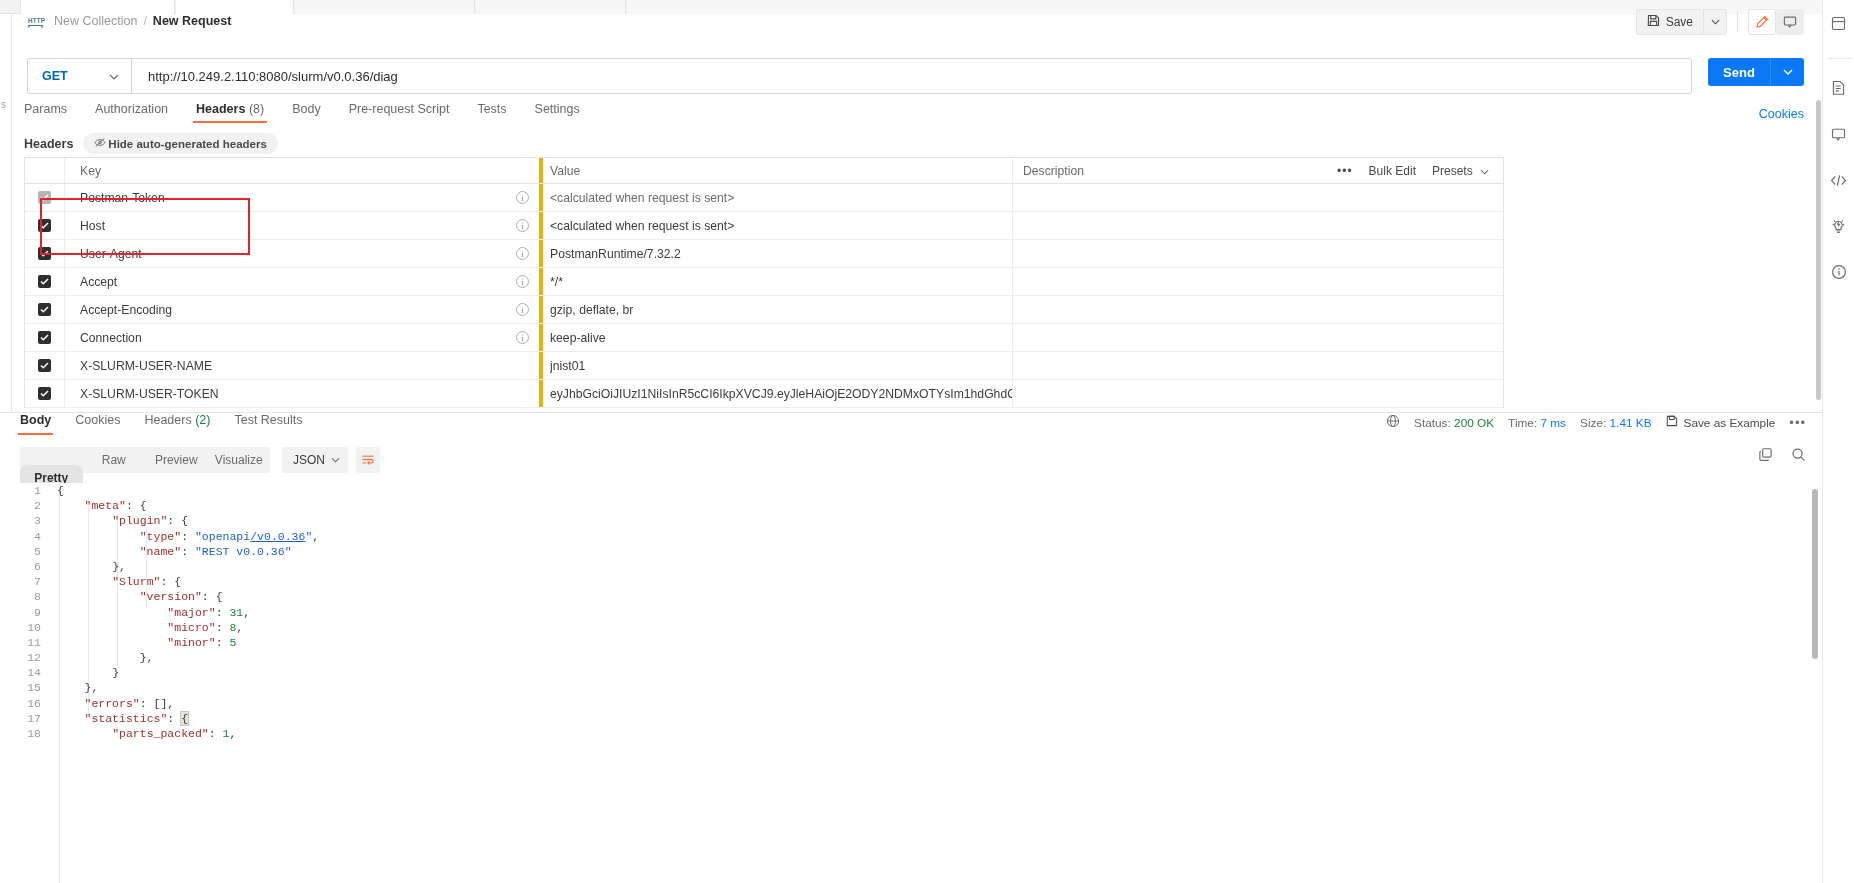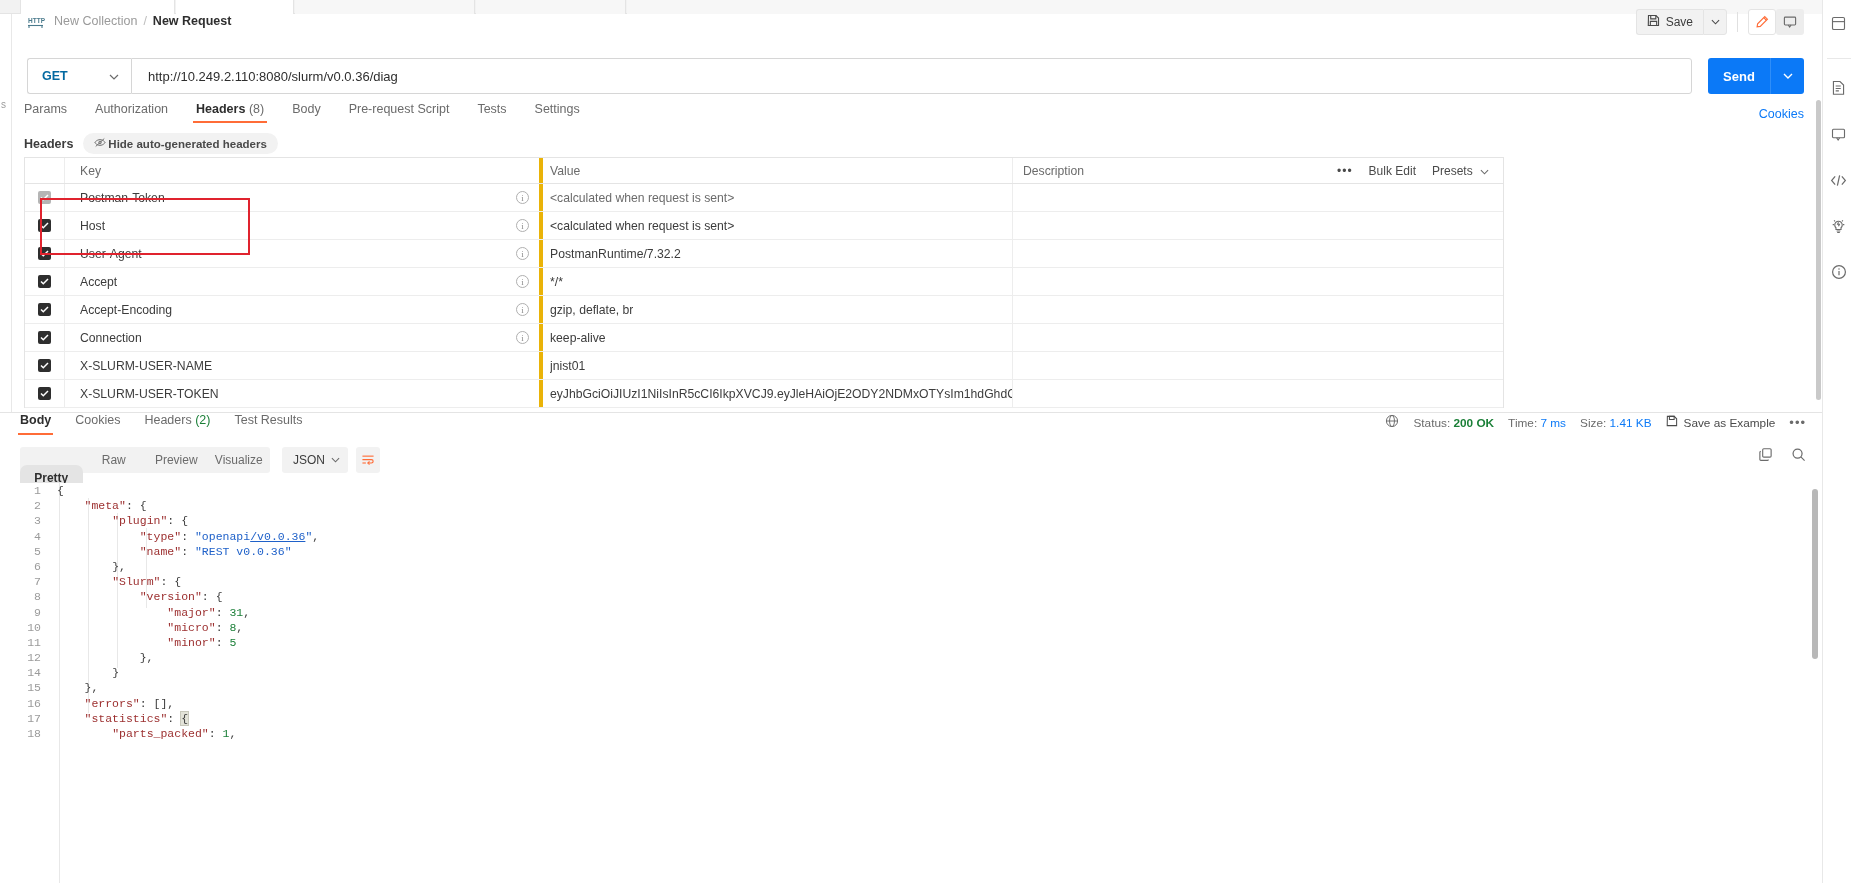--- a/index.html
+++ b/index.html
@@ -44,21 +44,21 @@
   .iconbtn.active { background: #fff; border: 1px solid #e4e4e4; }
   .iconbtn.flat { background: #ededed; }
 
   
   .urlrow { position: absolute; top: 58px; left: 27px; right: 18px; height: 36px; display: flex; }
   .methodbox { width: 104px; height: 36px; border: 1px solid #d6d6d6; border-right: none; border-radius: 3px 0 0 3px;
                display: flex; align-items: center; justify-content: space-between; padding: 0 12px 0 14px; background: #fff; }
   .method-txt { color: #0369a1; font-weight: bold; font-size: 12.5px; }
   .urlinput { flex: 1; height: 36px; border: 1px solid #d6d6d6; border-radius: 0 3px 3px 0; display: flex; align-items: center;
               padding-left: 16px; color: #2e2e2e; font-size: 13px; background: #fff; }
-  .sendwrap { margin-left: 16px; display: flex; height: 36px; }
+  .sendwrap { margin-left: 16px; display: flex; height: 28px; }
   .sendbtn { width: 62px; background: #0b79f7; color: #fff; font-weight: bold; font-size: 13px; display: flex;
              align-items: center; justify-content: center; border-radius: 3px 0 0 3px; }
   .sendcar { width: 34px; background: #0b79f7; border-left: 1px solid #2f8ef8; border-radius: 0 3px 3px 0;
              display: flex; align-items: center; justify-content: center; }
 
   
   .reqtabs { position: absolute; top: 102px; left: 24px; right: 18px; height: 26px; display: flex; align-items: flex-start; }
   .rtab { font-size: 12.5px; color: #6b6b6b; padding: 0 0 7px 0; margin-right: 28px; position: relative; white-space: nowrap; }
   .rtab.sel { color: #2e2e2e; font-weight: bold; }
   .rtab.sel::after { content: ""; position: absolute; left: -3px; right: -3px; bottom: 0; height: 2px; background: #ff6c37; }
@@ -97,21 +97,21 @@
   
   .resp { position: absolute; top: 412px; left: 0; right: 0; bottom: 0; background: #fff; border-top: 1px solid #e4e4e4; }
   .resptabs { position: absolute; top: 0; left: 20px; height: 27px; display: flex; align-items: flex-start; }
   .rsp { font-size: 12.5px; color: #6b6b6b; margin-right: 24px; padding-bottom: 8px; position: relative; white-space: nowrap; }
   .rsp.sel { color: #2e2e2e; font-weight: bold; }
   .rsp.sel::after { content: ""; position: absolute; left: -2px; right: -2px; bottom: 0; height: 2px; background: #ff6c37; }
   .rsp .cnt2 { color: #1a7f37; font-weight: normal; }
 
   .statbar { position: absolute; top: 1px; right: 16px; display: flex; align-items: center; gap: 14px; }
   .statbar .st { font-size: 11.8px; color: #6b6b6b; }
-  .val-green { color: #1a7f37; font-weight: bold; }
+  .val-green { color: #1a7f37; font-weight: normal; }
   .val-blue { color: #0b79f7; }
   .saveex { display: flex; align-items: center; gap: 6px; font-size: 11.8px; color: #4a4a4a; }
 
   
   .viewbar { position: absolute; top: 34px; left: 20px; right: 16px; height: 26px; }
   .segs { display: flex; align-items: center; height: 26px; background: #f2f2f2; border-radius: 3px; width: 250px; }
   .seg { flex: 1; text-align: center; font-size: 12px; color: #6b6b6b; line-height: 26px; height: 26px; }
   .seg.on { background: #e4e4e4; color: #2e2e2e; font-weight: bold; border-radius: 7px; margin-top: 36px; }
   .jsonsel { position: absolute; left: 262px; top: 0; width: 66px; height: 26px; background: #f2f2f2; border-radius: 3px;
              display: flex; align-items: center; justify-content: space-between; padding: 0 8px 0 11px; }

